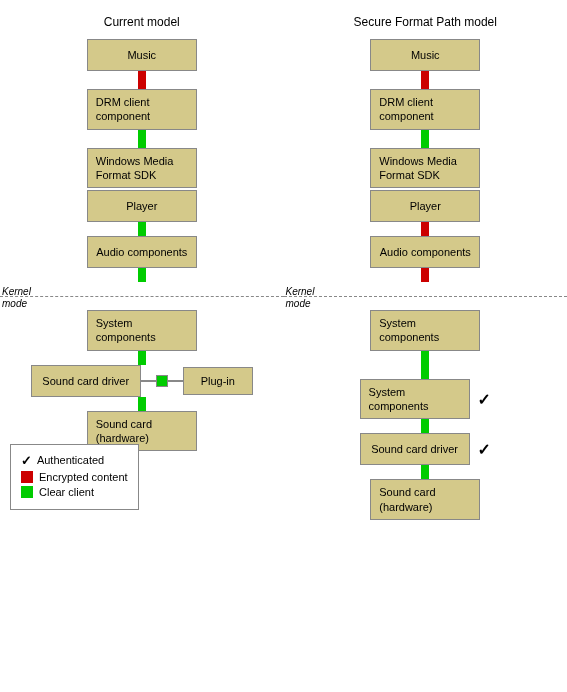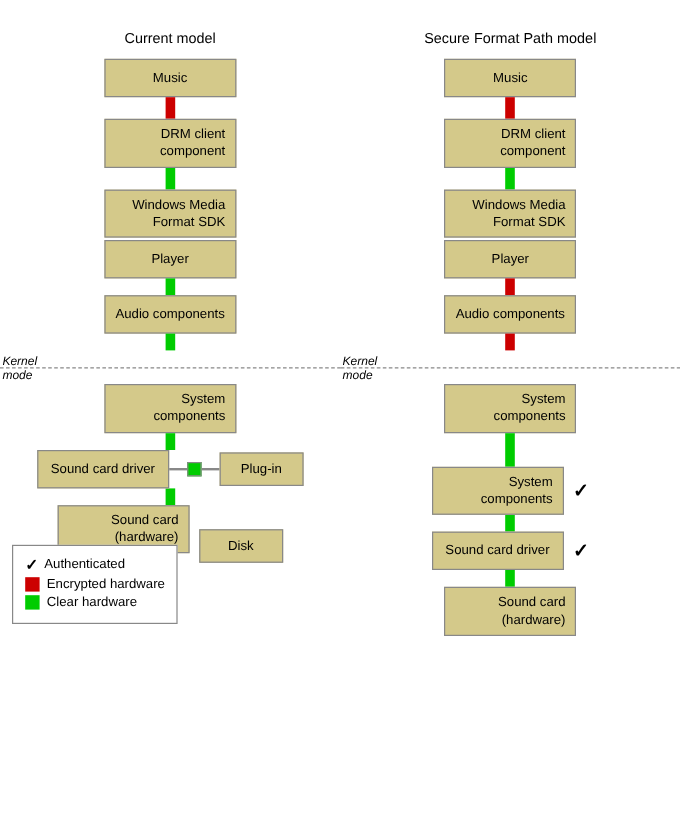--- a/index.html
+++ b/index.html
@@ -8,39 +8,39 @@
       font-family: Arial, sans-serif;
       font-size: 11px;
       width: 567px;
       min-height: 692px;
       position: relative;
       overflow: hidden;
     }
     .diagram-container {
       display: flex;
       width: 567px;
-      padding-top: 20px;
+      padding-top: 10px;
     }
     .column {
       flex: 1;
       display: flex;
       flex-direction: column;
       align-items: center;
       position: relative;
     }
     .column-title {
       font-size: 12px;
       text-align: center;
       margin-bottom: 10px;
       font-weight: normal;
     }
     .box {
       background: #d4c98a;
       border: 1px solid #888;
-      text-align: right;
+      text-align: left;
       padding: 5px 8px;
       width: 110px;
       min-height: 32px;
       display: flex;
       align-items: center;
       justify-content: center;
       line-height: 1.3;
       font-size: 11px;
     }
     .box-small {
@@ -153,38 +153,35 @@
           <div style="width:12px; height:12px; background:#00cc00; border:1px solid #888;"></div>
           <div class="h-line"></div>
           <div class="box box-small">Plug-in</div>
         </div>
       </div>
 
       <div style="width:8px; height:14px; background:#00cc00;"></div>
 
       <div class="row-with-side" style="align-items:flex-start;">
         <div class="box">Sound card (hardware)</div>
-        <div style="margin-left:8px; margin-top:20px;">
-          <div class="box box-small">Disk</div>
-        </div>
       </div>
     </div>
 
     <div class="legend" style="bottom:10px; left:10px;">
       <div class="legend-item">
         <span style="font-size:13px; margin-right:5px; font-weight:bold;">✓</span>
         <span style="">Authenticated</span>
       </div>
       <div class="legend-item">
         <span class="legend-color" style="background:#cc0000;"></span>
-        <span>Encrypted hardware</span>
+        <span>Encrypted content</span>
       </div>
       <div class="legend-item">
         <span class="legend-color" style="background:#00cc00;"></span>
-        <span>Clear hardware</span>
+        <span>Clear client</span>
       </div>
     </div>
   </div>
 
   <div class="column" style="padding-top:5px; position:relative;">
     <div class="column-title">Secure Format Path model</div>
 
     <div class="flow-wrapper">
 
       <div class="box">Music</div>

